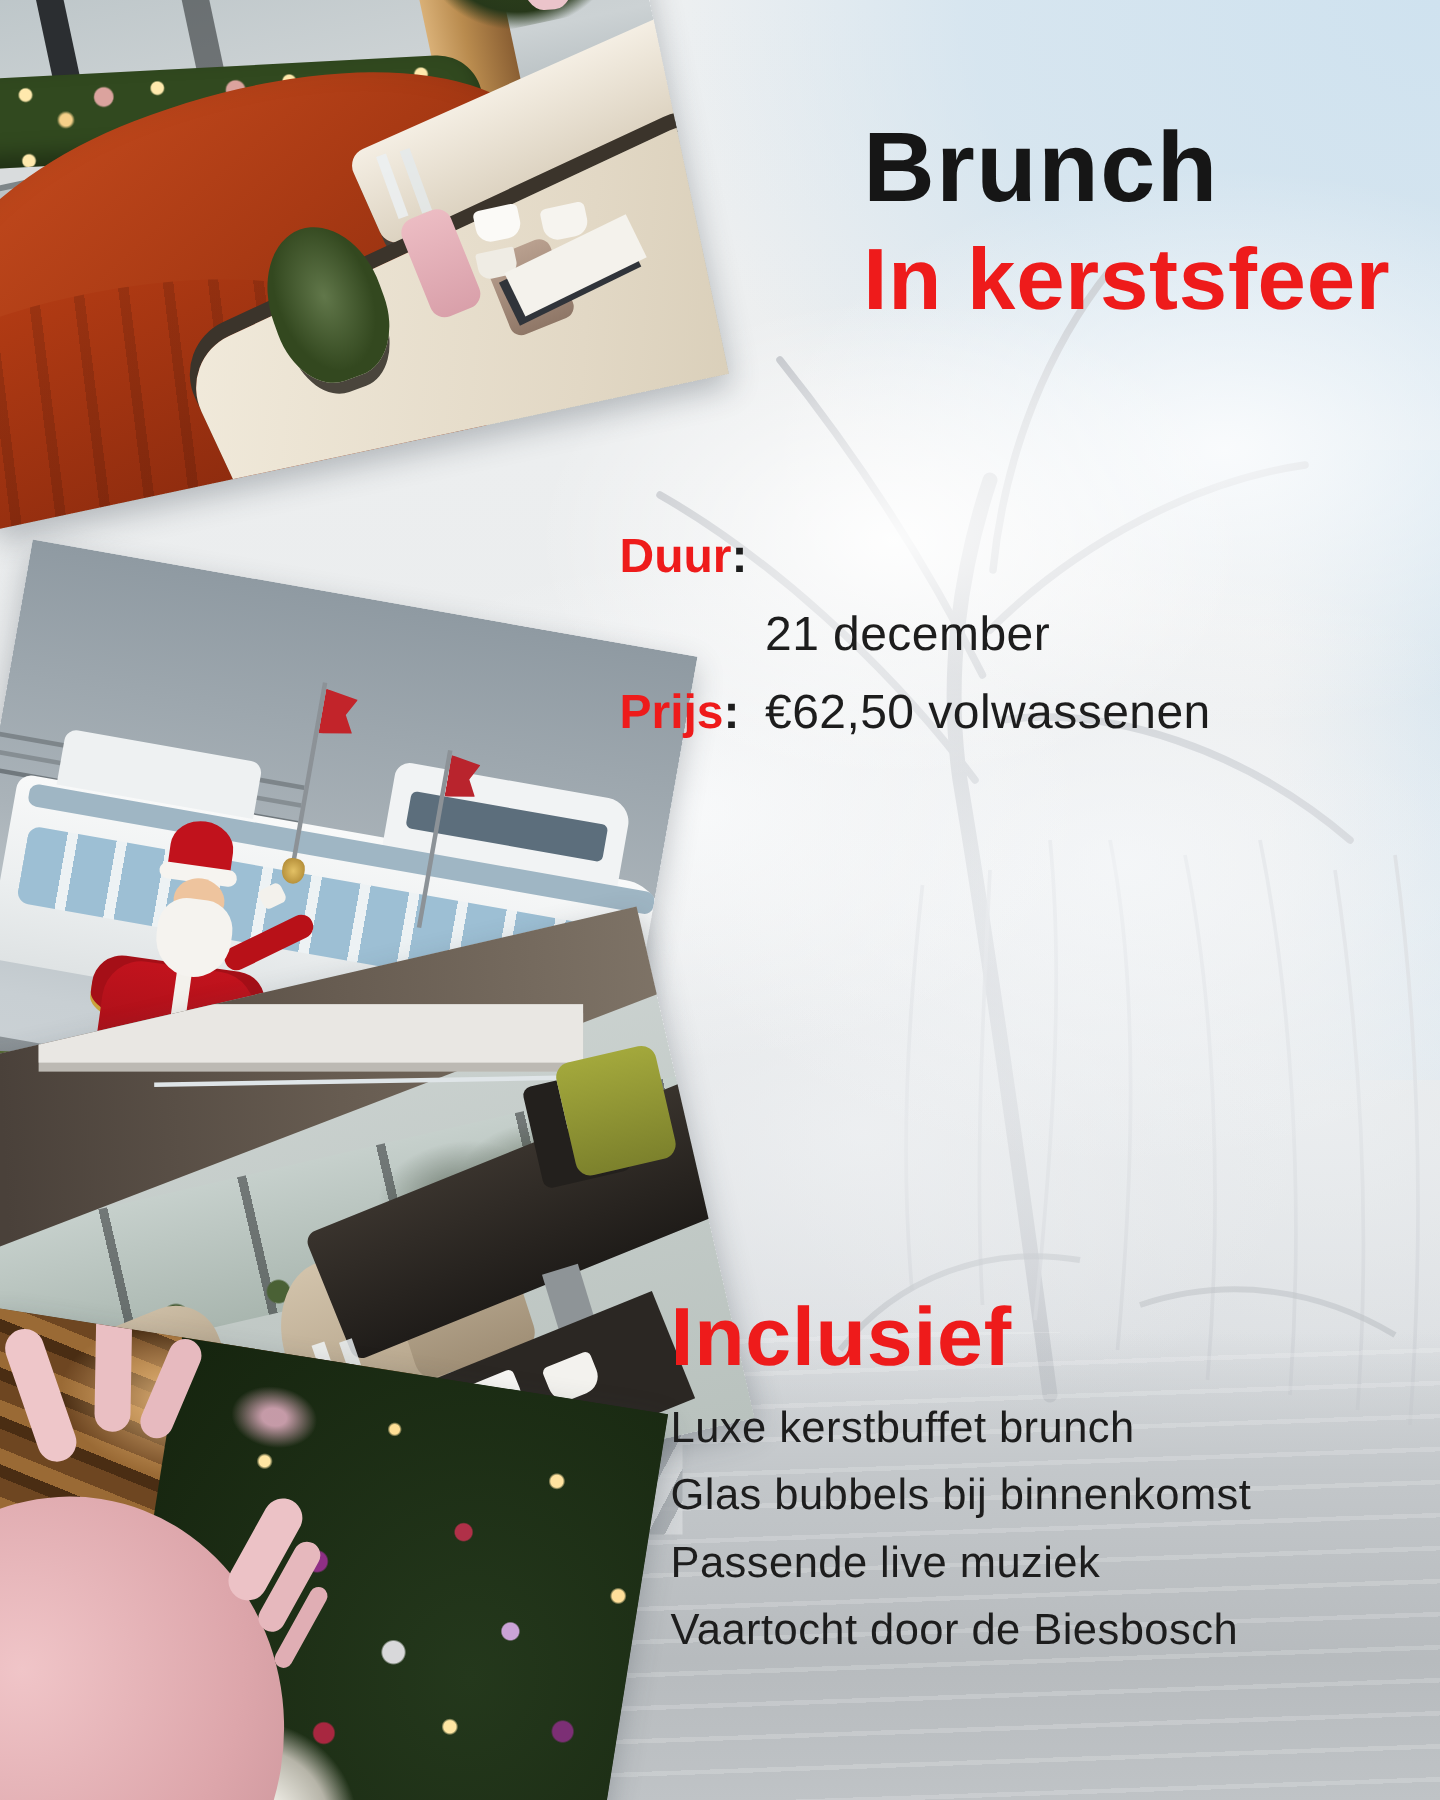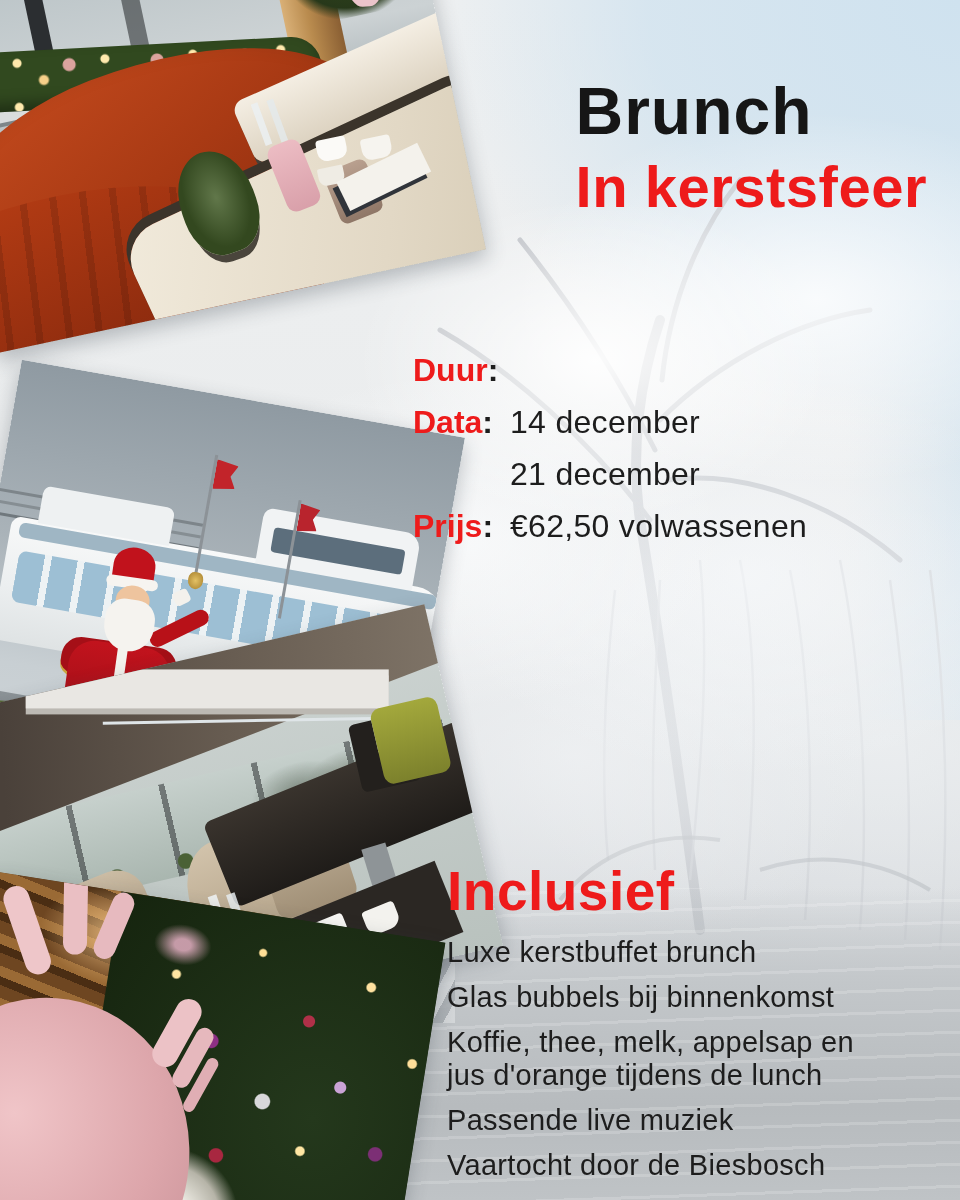--- a/index.html
+++ b/index.html
@@ -325,35 +325,30 @@
   <div class="title">
     <div class="title-l1">Brunch</div>
     <div class="title-l2">In kerstsfeer</div>
   </div>
 
   <div class="details">
     <div class="drow">
       <span class="lab"><span class="lab-txt">Duur</span><span class="lab-sep">:</span></span>
     </div>
     <div class="drow">
-      <span class="lab"><span class="lab-txt">Data</span><span class="lab-sep">:</span></span>
-      <span class="dval">14 december</span>
-    </div>
-    <div class="drow">
       <span class="lab"></span>
       <span class="dval">21 december</span>
     </div>
     <div class="drow">
       <span class="lab"><span class="lab-txt">Prijs</span><span class="lab-sep">:</span></span>
       <span class="dval">€62,50 volwassenen</span>
     </div>
   </div>
 
   <div class="inclusief">
     <div class="inc-heading">Inclusief</div>
     <div class="inc-item">Luxe kerstbuffet brunch</div>
     <div class="inc-item">Glas bubbels bij binnenkomst</div>
-    <div class="inc-item">Koffie, thee, melk, appelsap en jus d'orange tijdens de lunch</div>
     <div class="inc-item">Passende live muziek</div>
     <div class="inc-item">Vaartocht door de Biesbosch</div>
   </div>
 
 </div>
 
 </body></html>

